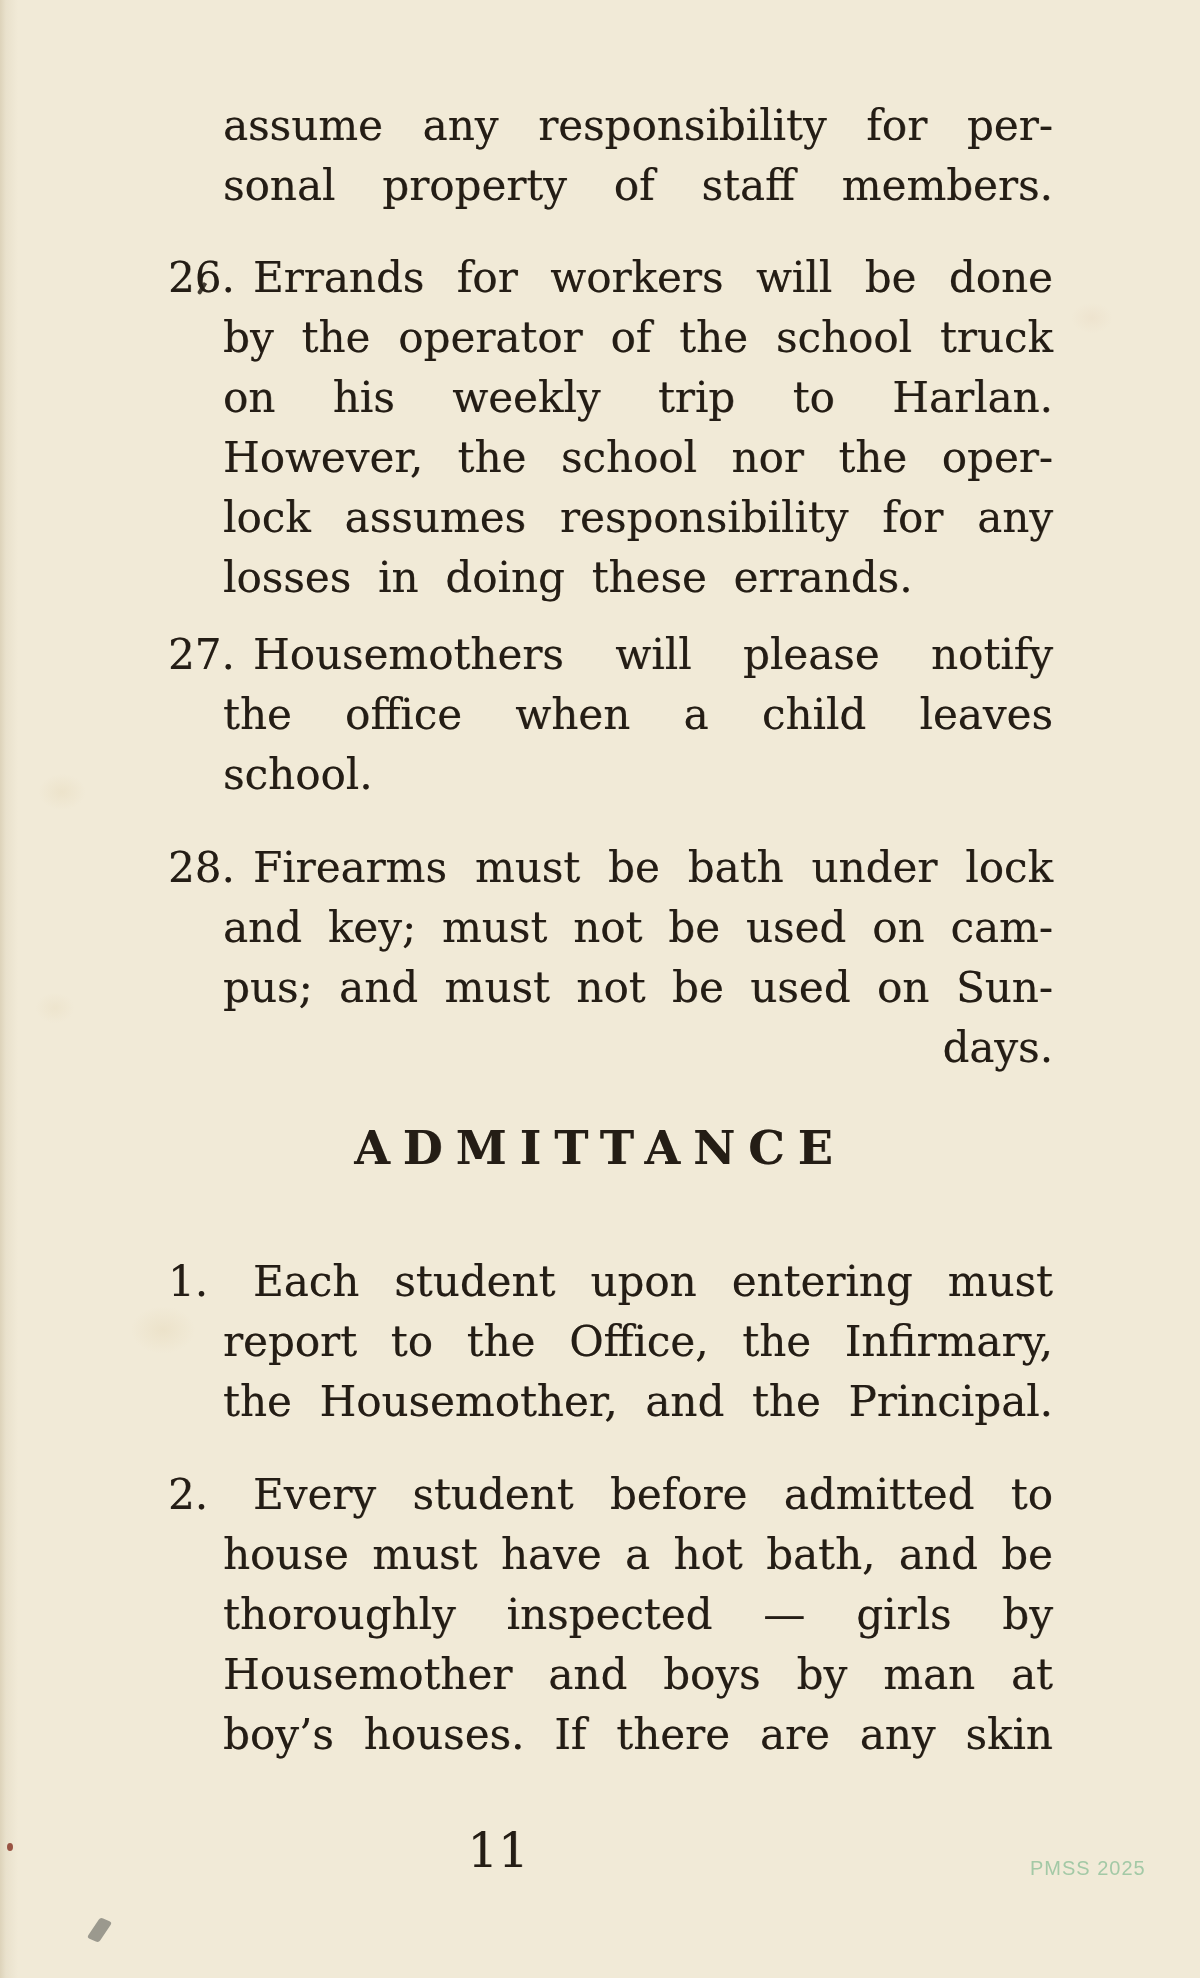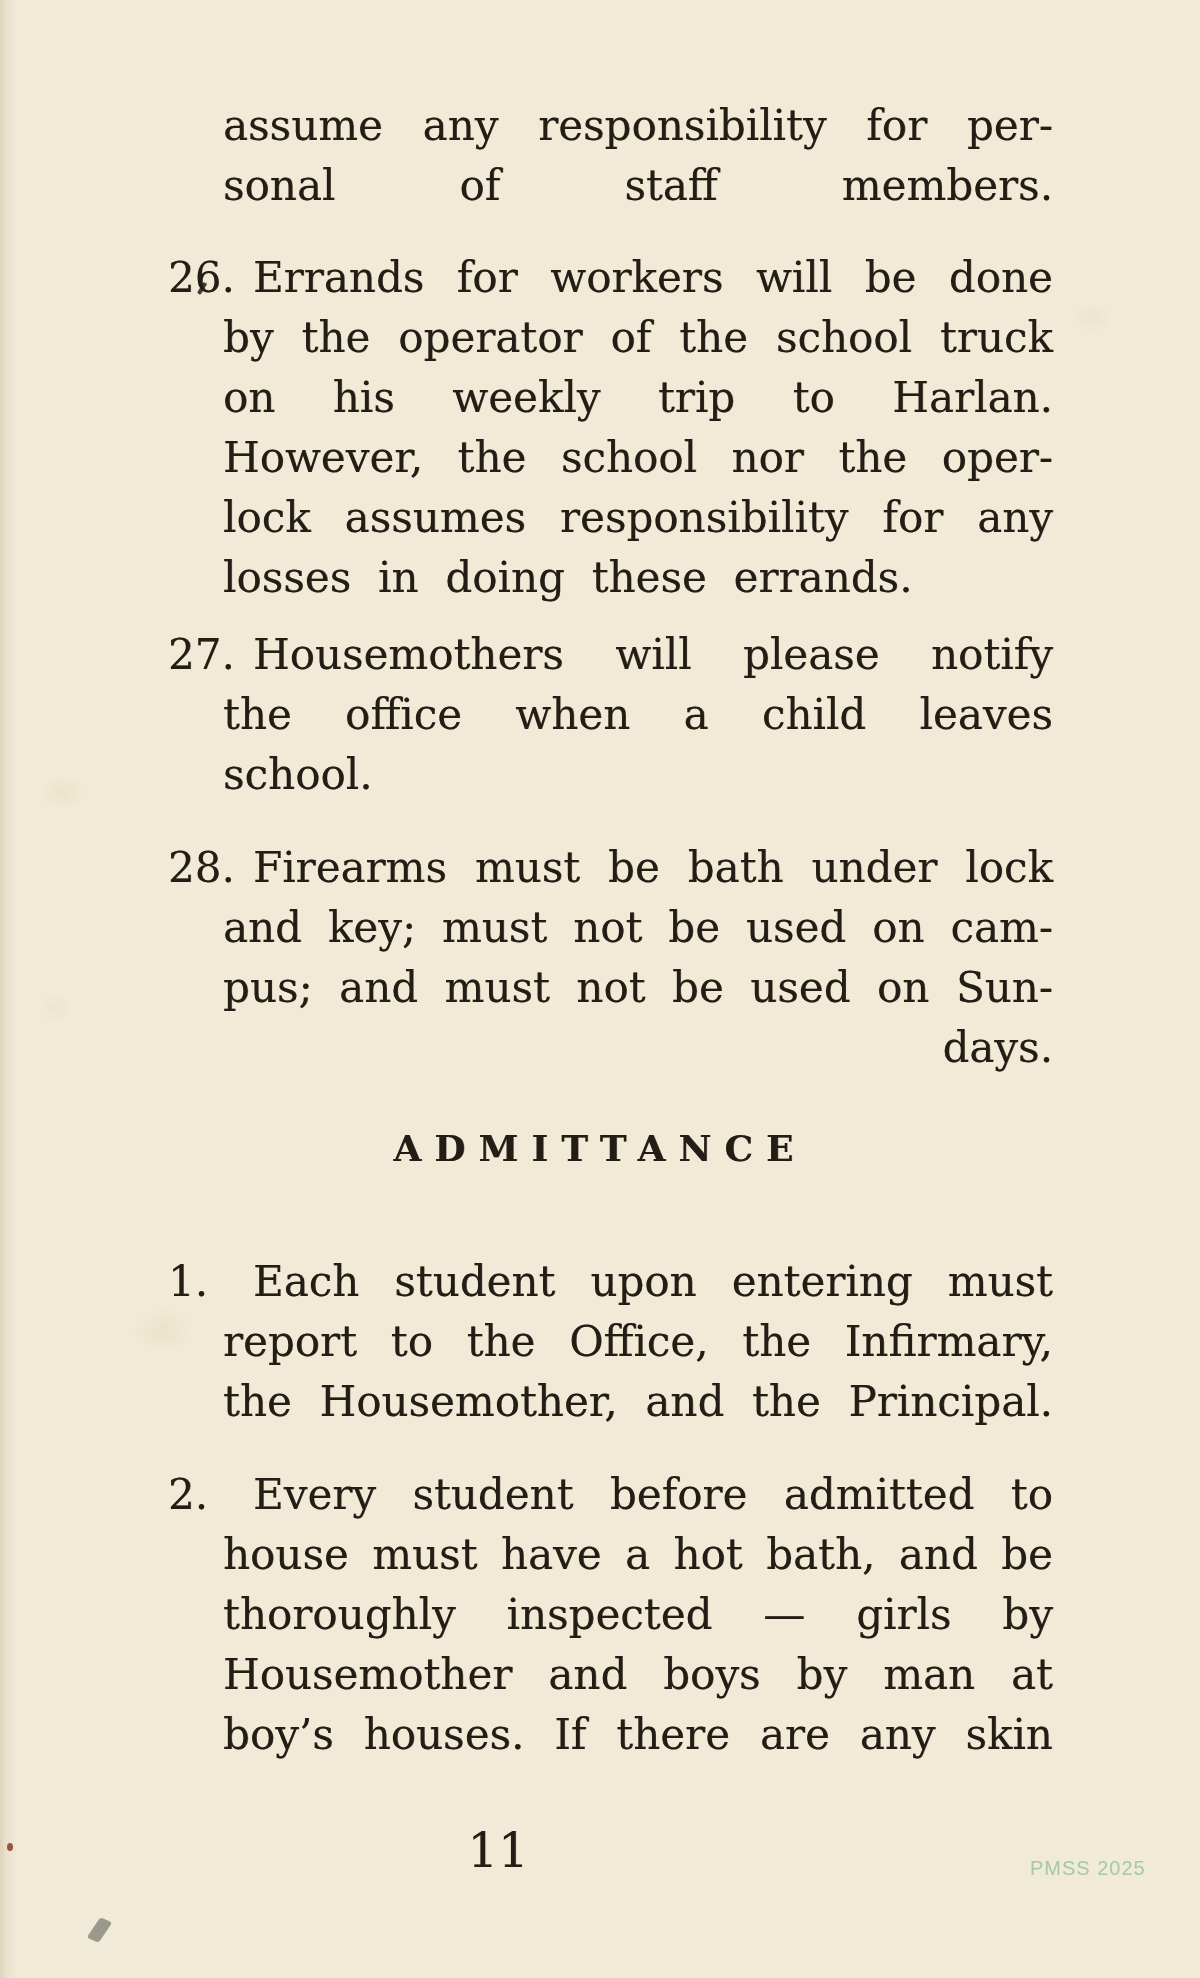--- a/index.html
+++ b/index.html
@@ -53,21 +53,21 @@
     left:-55px; top:0;
     line-height:60px;
   }
   #rules-list .item:nth-child(1){ margin-bottom:17px; }
   #rules-list .item:nth-child(2){ margin-bottom:33px; }
   #rules-list .item:nth-child(3){ margin-bottom:40px;text-align:right; }
   .heading{
     margin:0 0 74px 0;
     height:60px;
     line-height:60px;
-    font-size:36px;
+    font-size:46px;
     font-weight:bold;
     letter-spacing:13px;
     text-align:center;
     position:relative;
     left:-38px;
     white-space:nowrap;
   }
   #adm-list .item:nth-child(1){ margin-bottom:33px; }
   .pagenum{
     position:absolute;
@@ -120,20 +120,21 @@
     <div class="para cont">
         <div class="line just">
           <span class="w">assume</span>
           <span class="w">any</span>
           <span class="w">responsibility</span>
           <span class="w">for</span>
           <span class="w">per-</span>
         </div>
         <div class="line just">
           <span class="w">sonal</span>
+          <span class="w">property</span>
           <span class="w">of</span>
           <span class="w">staff</span>
           <span class="w">members.</span>
         </div>
       </div>
 
     <div id="rules-list">
         <div class="para item">
           <span class="num">26.</span>
           <div class="line just first">

